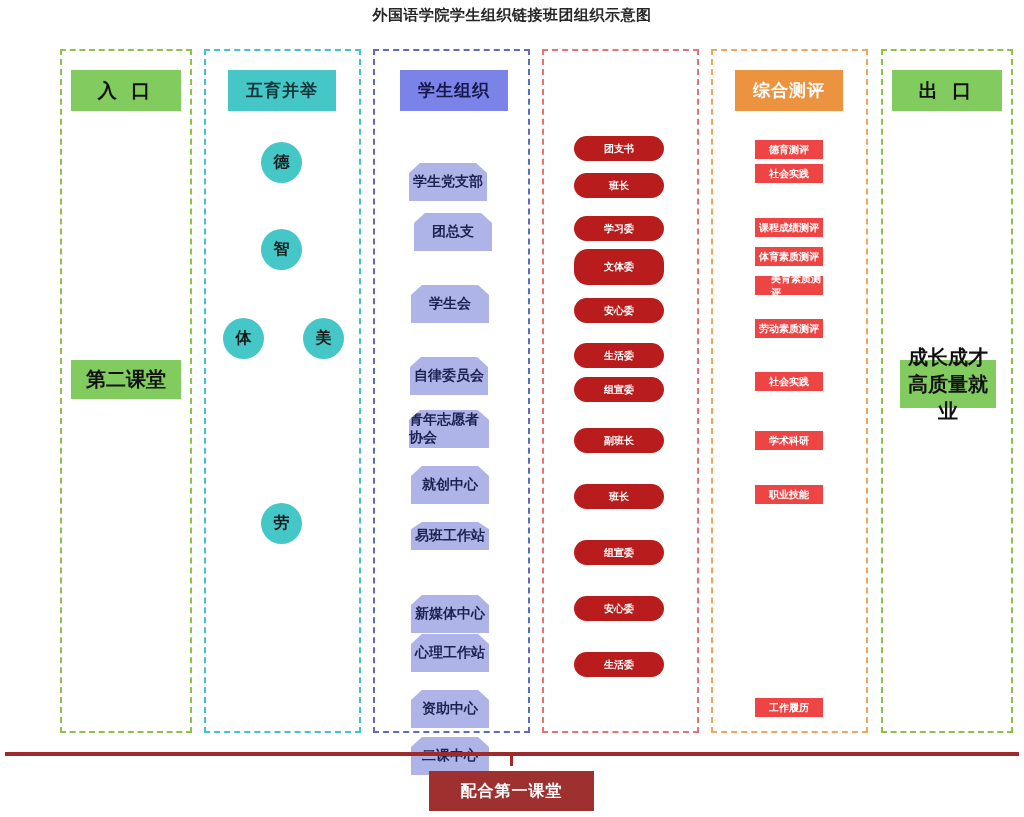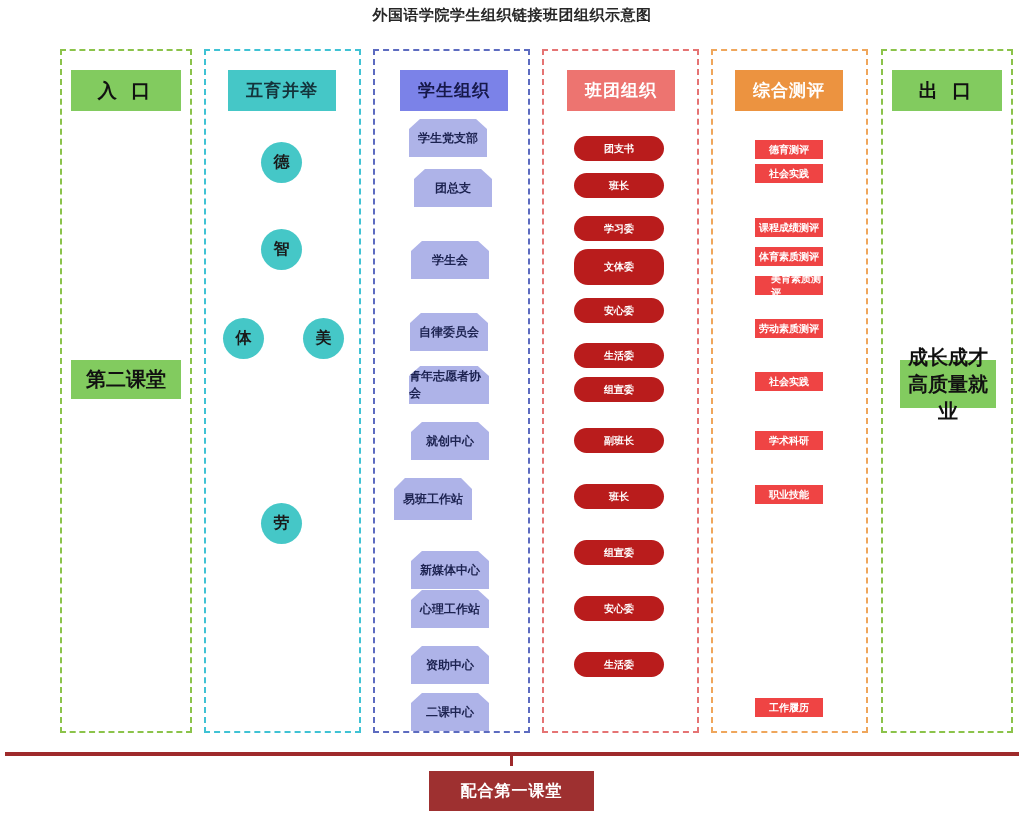--- a/index.html
+++ b/index.html
@@ -65,24 +65,25 @@
   }
   
   .pent {
     position: absolute;
     box-sizing: border-box;
     background: #AEB3E8;
     color: #1c2250;
     display: flex;
     align-items: center;
     justify-content: center;
-    font-size: 12px;
+    font-size: 14px;
     font-weight: 700;
     -webkit-clip-path: polygon(0 26%, 14% 0, 86% 0, 100% 26%, 100% 100%, 0 100%);
     clip-path: polygon(0 26%, 14% 0, 86% 0, 100% 26%, 100% 100%, 0 100%);
+    margin-top: 44px;
   }
   
   .pill {
     position: absolute;
     box-sizing: border-box;
     background: #b91c1c;
     color: #ffffff;
     border-radius: 14px;
     display: flex;
     align-items: center;
@@ -151,41 +152,40 @@
   <div class="col-frame" style="left:542px; top:49px; width:157px; height:684px; border-color:#E57373;"></div>
   <div class="col-frame" style="left:711px; top:49px; width:157px; height:684px; border-color:#EFA65B;"></div>
   <div class="col-frame" style="left:881px; top:49px; width:132px; height:684px; border-color:#8BC34A;"></div>
 
   <div class="hdr mid" style="left:228px; top:70px; width:108px; height:41px; background:#45C7C7; color:#14343b;">五育并举</div>
 
   <div class="hdr big" style="left:71px; top:70px; width:110px; height:41px; background:#82CB5F; color:#111;">入 口</div>
 
   <div class="hdr mid" style="left:400px; top:70px; width:108px; height:41px; background:#7B82E8; color:#16184a;">学生组织</div>
 
-  <div class="hdr mid" style="left:567px; top:70px; width:108px; height:41px; background:#ED7470; color:#ffffff;">班团组织</div>
 
   <div class="hdr mid" style="left:735px; top:70px; width:108px; height:41px; background:#EC9340; color:#ffffff;">综合测评</div>
 
   <div class="hdr big" style="left:892px; top:70px; width:110px; height:41px; background:#82CB5F; color:#111;">出 口</div>
 
   <div class="green-box" style="left:71px; top:360px; width:110px; height:39px;">第二课堂</div>
 
   <div class="circle" style="left:261px; top:142px; width:41px; height:41px;">德</div>
   <div class="circle" style="left:261px; top:229px; width:41px; height:41px;">智</div>
   <div class="circle" style="left:223px; top:318px; width:41px; height:41px;">体</div>
   <div class="circle" style="left:303px; top:318px; width:41px; height:41px;">美</div>
   <div class="circle" style="left:261px; top:503px; width:41px; height:41px;">劳</div>
 
   <div class="pent" style="left:409px; top:119px; width:78px; height:38px;">学生党支部</div>
   <div class="pent" style="left:414px; top:169px; width:78px; height:38px;">团总支</div>
   <div class="pent" style="left:411px; top:241px; width:78px; height:38px;">学生会</div>
   <div class="pent" style="left:410px; top:313px; width:78px; height:38px;">自律委员会</div>
   <div class="pent" style="left:409px; top:366px; width:80px; height:38px;">青年志愿者协会</div>
   <div class="pent" style="left:411px; top:422px; width:78px; height:38px;">就创中心</div>
-  <div class="pent" style="left:394px; top:478px; width:78px; height:42px;">易班工作站</div>
+  <div class="pent" style="left:411px; top:478px; width:78px; height:28px;">易班工作站</div>
   <div class="pent" style="left:411px; top:551px; width:78px; height:38px;">新媒体中心</div>
   <div class="pent" style="left:411px; top:590px; width:78px; height:38px;">心理工作站</div>
   <div class="pent" style="left:411px; top:646px; width:78px; height:38px;">资助中心</div>
   <div class="pent" style="left:411px; top:693px; width:78px; height:38px;">二课中心</div>
 
   <div class="pill" style="left:574px; top:136px; width:90px; height:25px;">团支书</div>
   <div class="pill" style="left:574px; top:173px; width:90px; height:25px;">班长</div>
   <div class="pill" style="left:574px; top:216px; width:90px; height:25px;">学习委</div>
   <div class="pill" style="left:574px; top:249px; width:90px; height:36px;">文体委</div>
   <div class="pill" style="left:574px; top:298px; width:90px; height:25px;">安心委</div>

